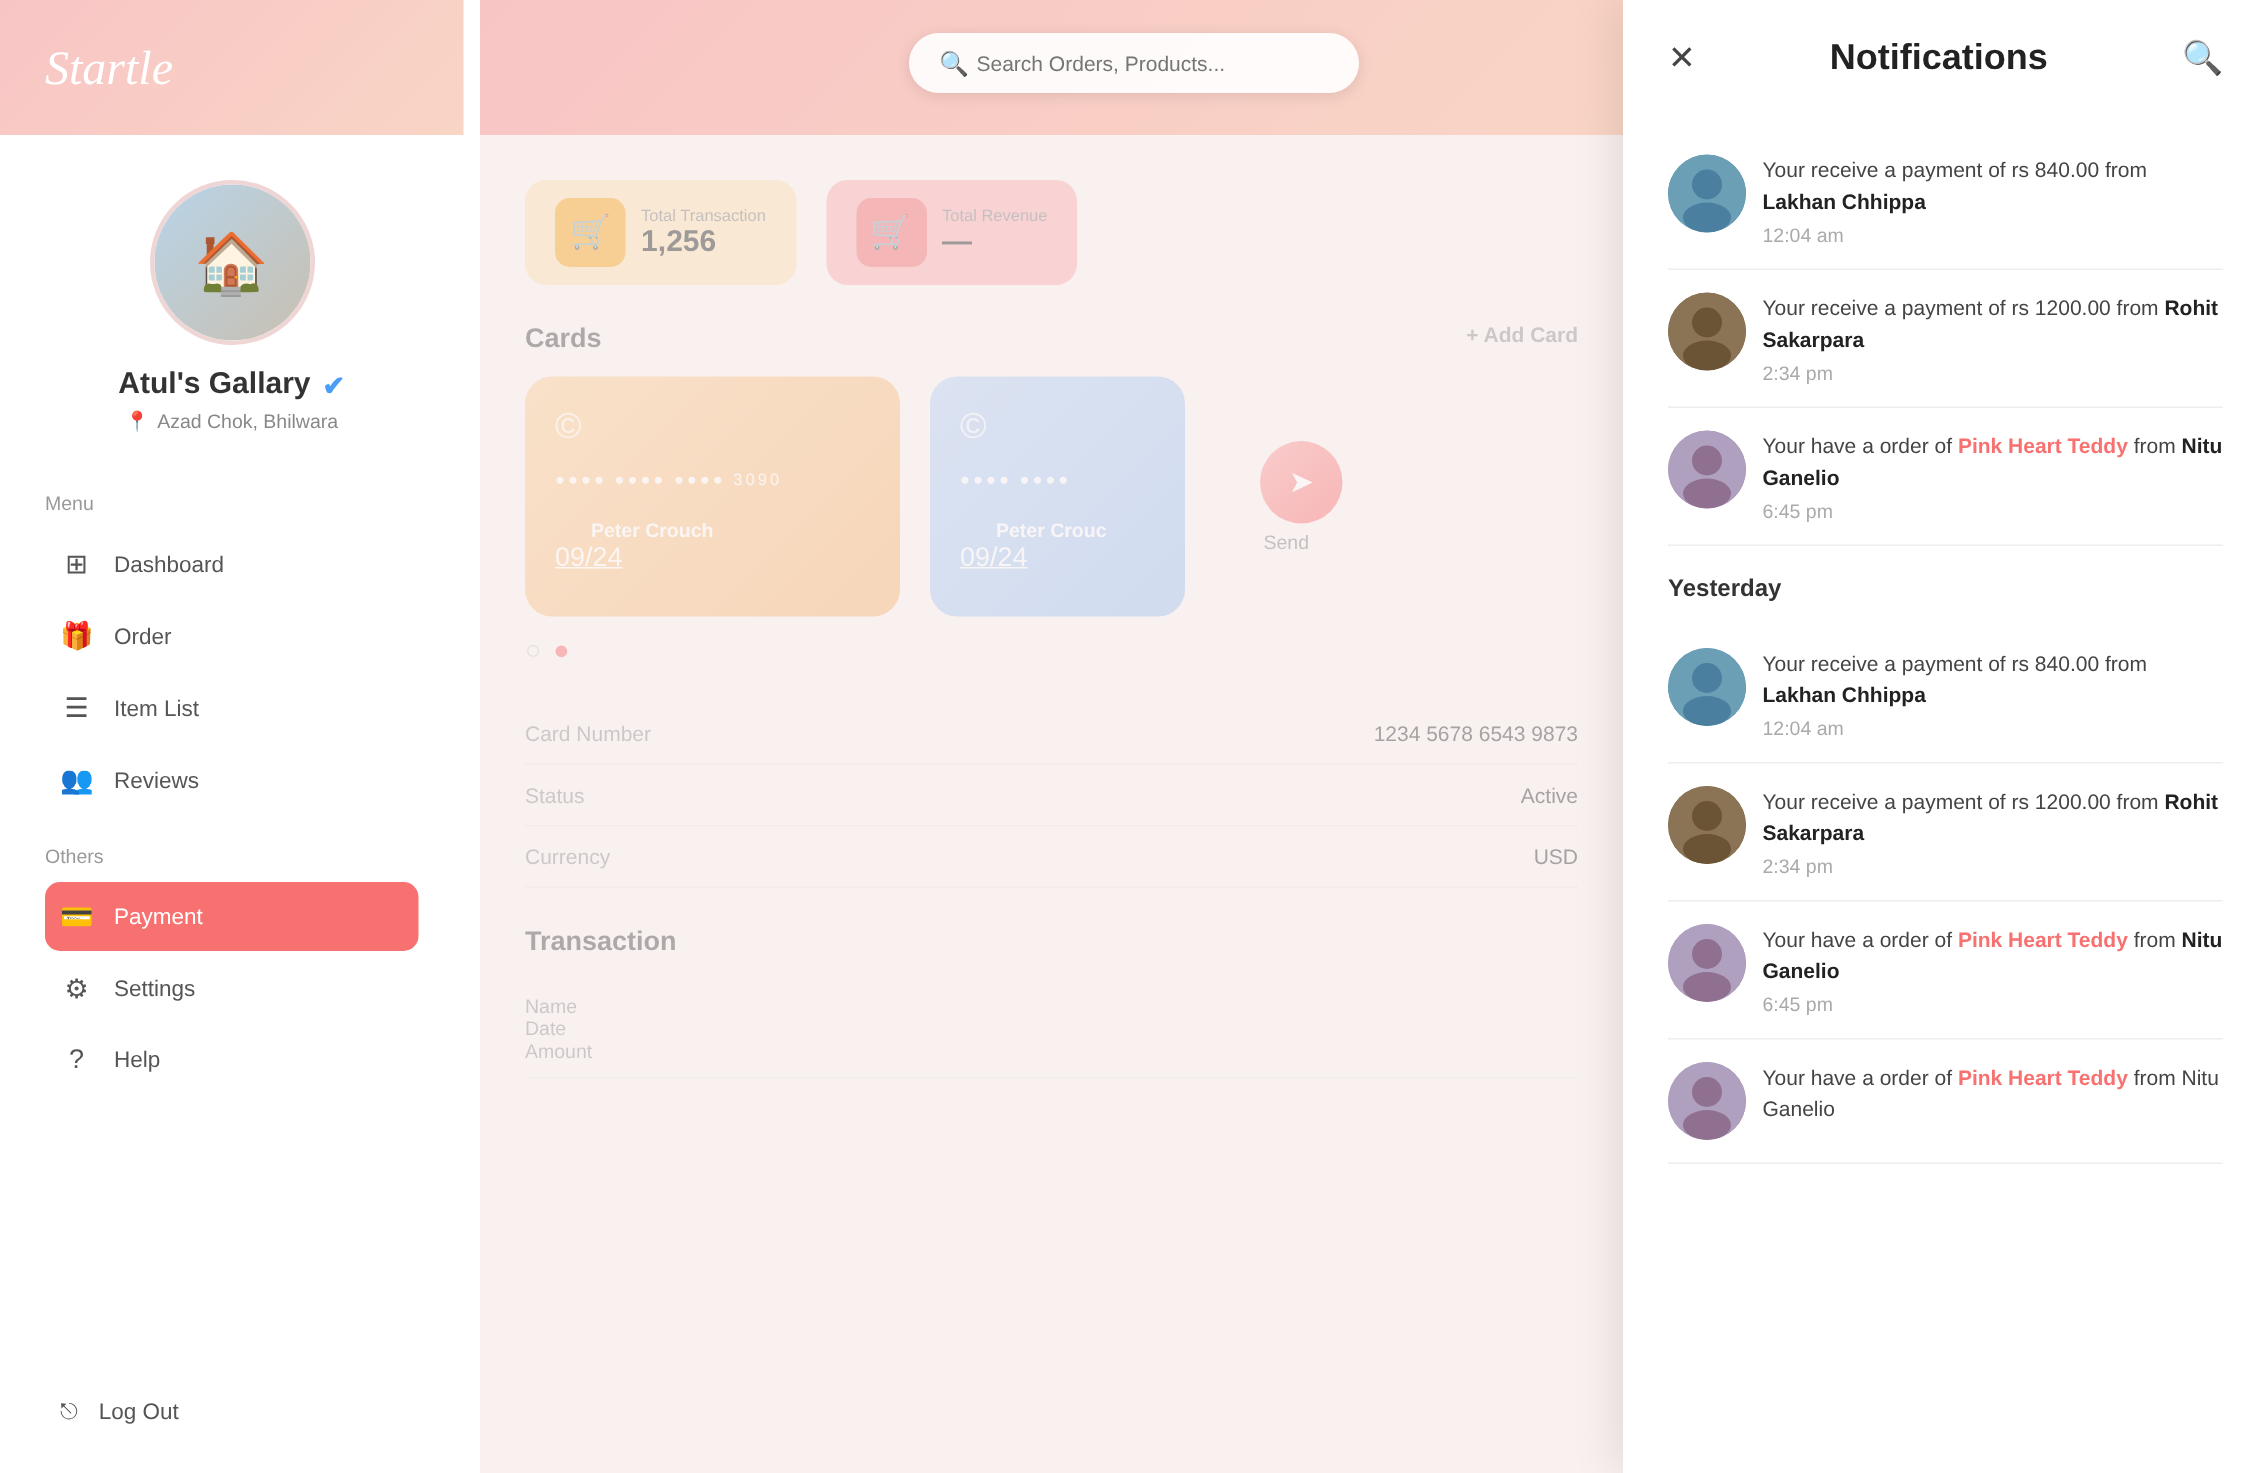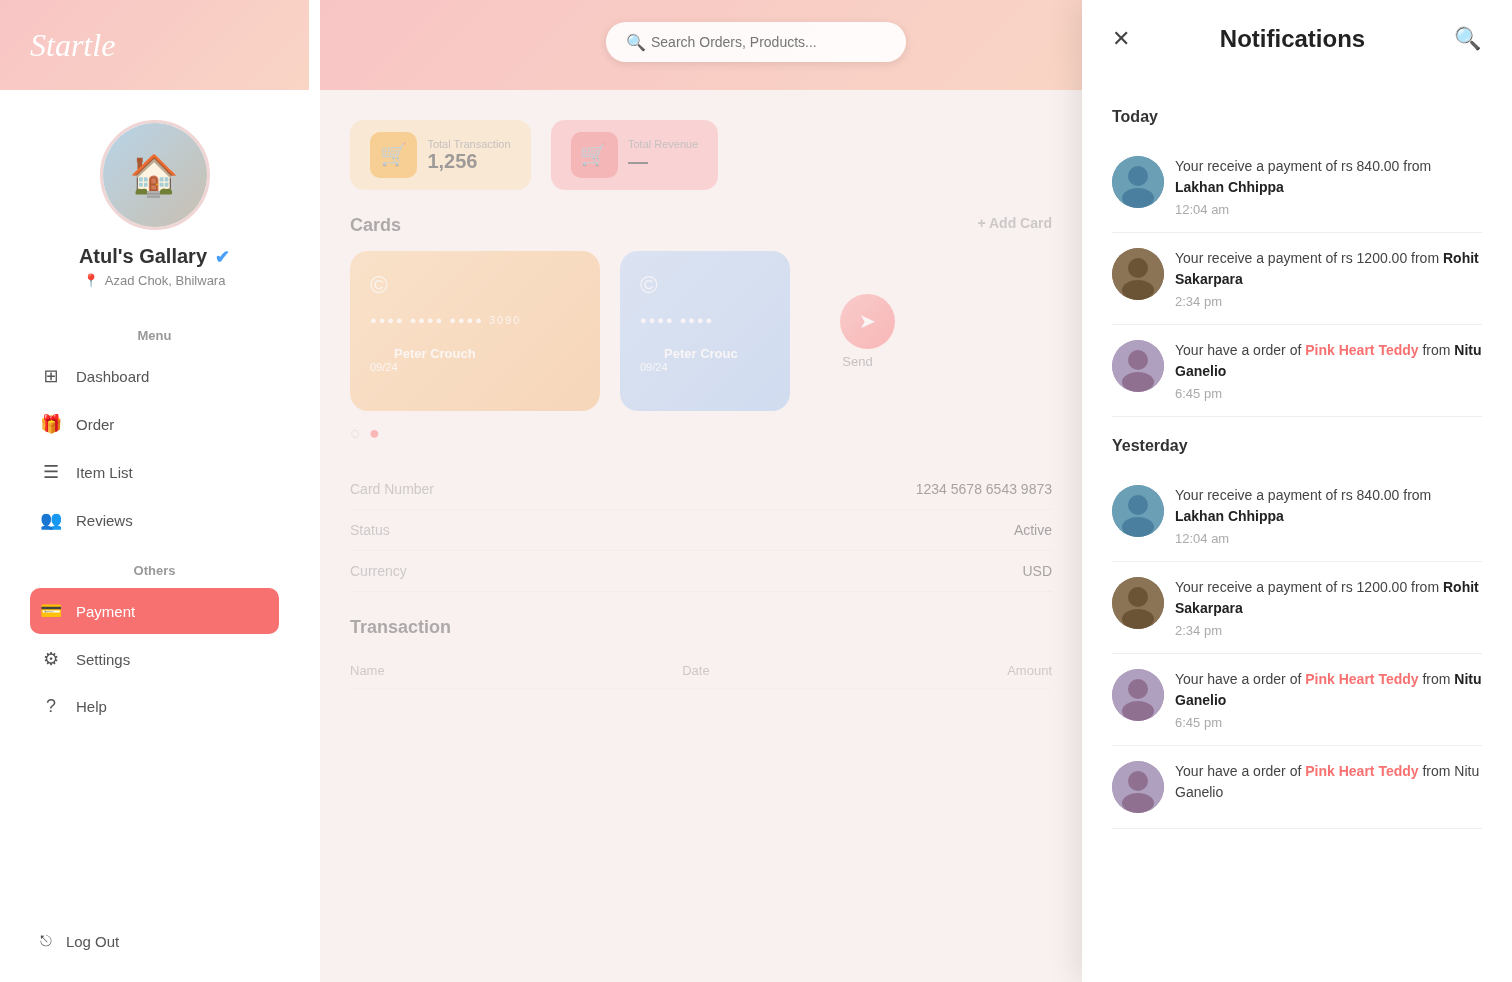--- a/index.html
+++ b/index.html
@@ -37,21 +37,21 @@
     .shop-location {
       font-size: 13px; color: #888; margin-top: 5px; display: flex; align-items: center; gap: 5px;
     }
     .stat-box {
       background: #f9e0b0; border-radius: 14px; padding: 12px 20px; display: flex; align-items: center; gap: 10px;
     }
     .stat-label { font-size: 11px; color: #888; }
     .stat-value { font-size: 20px; font-weight: 700; color: #333; }
 
     .menu-section { padding: 10px 30px; }
-    .menu-label { font-size: 13px; color: #999; font-weight: 700; margin-bottom: 10px; margin-top: 10px; text-align: center; }
+    .menu-label { font-size: 13px; color: #999; font-weight: 400; margin-bottom: 10px; margin-top: 10px; }
     .menu-item {
       display: flex; align-items: center; gap: 14px; padding: 12px 10px; border-radius: 10px;
       cursor: pointer; color: #555; font-size: 15px; margin-bottom: 2px;
     }
     .menu-item.active { background: #f87171; color: #fff; }
     .menu-item .menu-icon { font-size: 18px; width: 22px; text-align: center; }
 
     .logout-item {
       margin-top: auto; display: flex; align-items: center; gap: 14px;
       padding: 12px 40px; color: #555; font-size: 15px; cursor: pointer;
@@ -76,21 +76,21 @@
     .section-title { font-size: 18px; font-weight: 600; color: #555; margin: 20px 0 15px; }
     .cards-row { display: flex; gap: 20px; align-items: center; }
     .card-widget {
       width: 250px; height: 160px; border-radius: 18px; padding: 20px; position: relative; overflow: hidden;
     }
     .card-orange { background: linear-gradient(135deg, #f8d09a, #f5b87a); }
     .card-blue { background: linear-gradient(135deg, #b8d4f5, #a0c4ef); }
     .card-logo { font-size: 24px; color: rgba(255,255,255,0.8); margin-bottom: 15px; }
     .card-number { font-size: 11px; color: rgba(255,255,255,0.9); letter-spacing: 2px; margin-bottom: 20px; }
     .card-holder { font-size: 13px; color: rgba(255,255,255,0.95); font-weight: 600; margin-left: 24px; }
-    .card-expiry { font-size: 11px; color: rgba(255,255,255,0.95); }
+    .card-expiry { font-size: 18px; color: rgba(255,255,255,0.95); text-decoration: underline; }
 
     .send-btn {
       background: linear-gradient(135deg, #f9a0a0, #f87171); border-radius: 50%;
       width: 55px; height: 55px; display: flex; align-items: center; justify-content: center;
       color: #fff; font-size: 20px; cursor: pointer; margin-left: 20px;
     }
 
     
     .card-info-section { margin-top: 25px; }
     .card-info-row { display: flex; justify-content: space-between; padding: 12px 0; border-bottom: 1px solid #f0e8e8; }
@@ -269,37 +269,36 @@
       <span class="card-info-label">Status</span>
       <span class="card-info-value">Active</span>
     </div>
     <div class="card-info-row">
       <span class="card-info-label">Currency</span>
       <span class="card-info-value">USD</span>
     </div>
   </div>
 
   <div class="section-title" style="margin-top:25px;">Transaction</div>
-  <div style="display:flex; justify-content:space-between; padding:10px 0; border-bottom:1px solid #eee;">
+  <div style="display:flex; justify-content:flex-start; padding:10px 0; border-bottom:1px solid #eee;flex-direction:column;">
     <span style="color:#999; font-size:13px;">Name</span>
     <span style="color:#999; font-size:13px;">Date</span>
     <span style="color:#999; font-size:13px;">Amount</span>
   </div>
 </div>
 
 <div class="notif-panel">
   <div class="notif-header">
     <span class="notif-close">✕</span>
     <span class="notif-title">Notifications</span>
     <span class="notif-search-icon">🔍</span>
   </div>
 
   <div class="notif-body">
 
-    <div class="notif-section-label">Today</div>
 
     <div class="notif-item">
       <div class="notif-avatar av-man1">
         <svg width="52" height="52" viewBox="0 0 52 52">
           <circle cx="26" cy="26" r="26" fill="#6a9fb5"></circle>
           <circle cx="26" cy="20" r="10" fill="#4a7f9f"></circle>
           <ellipse cx="26" cy="42" rx="16" ry="10" fill="#4a7f9f"></ellipse>
         </svg>
       </div>
       <div class="notif-text">

